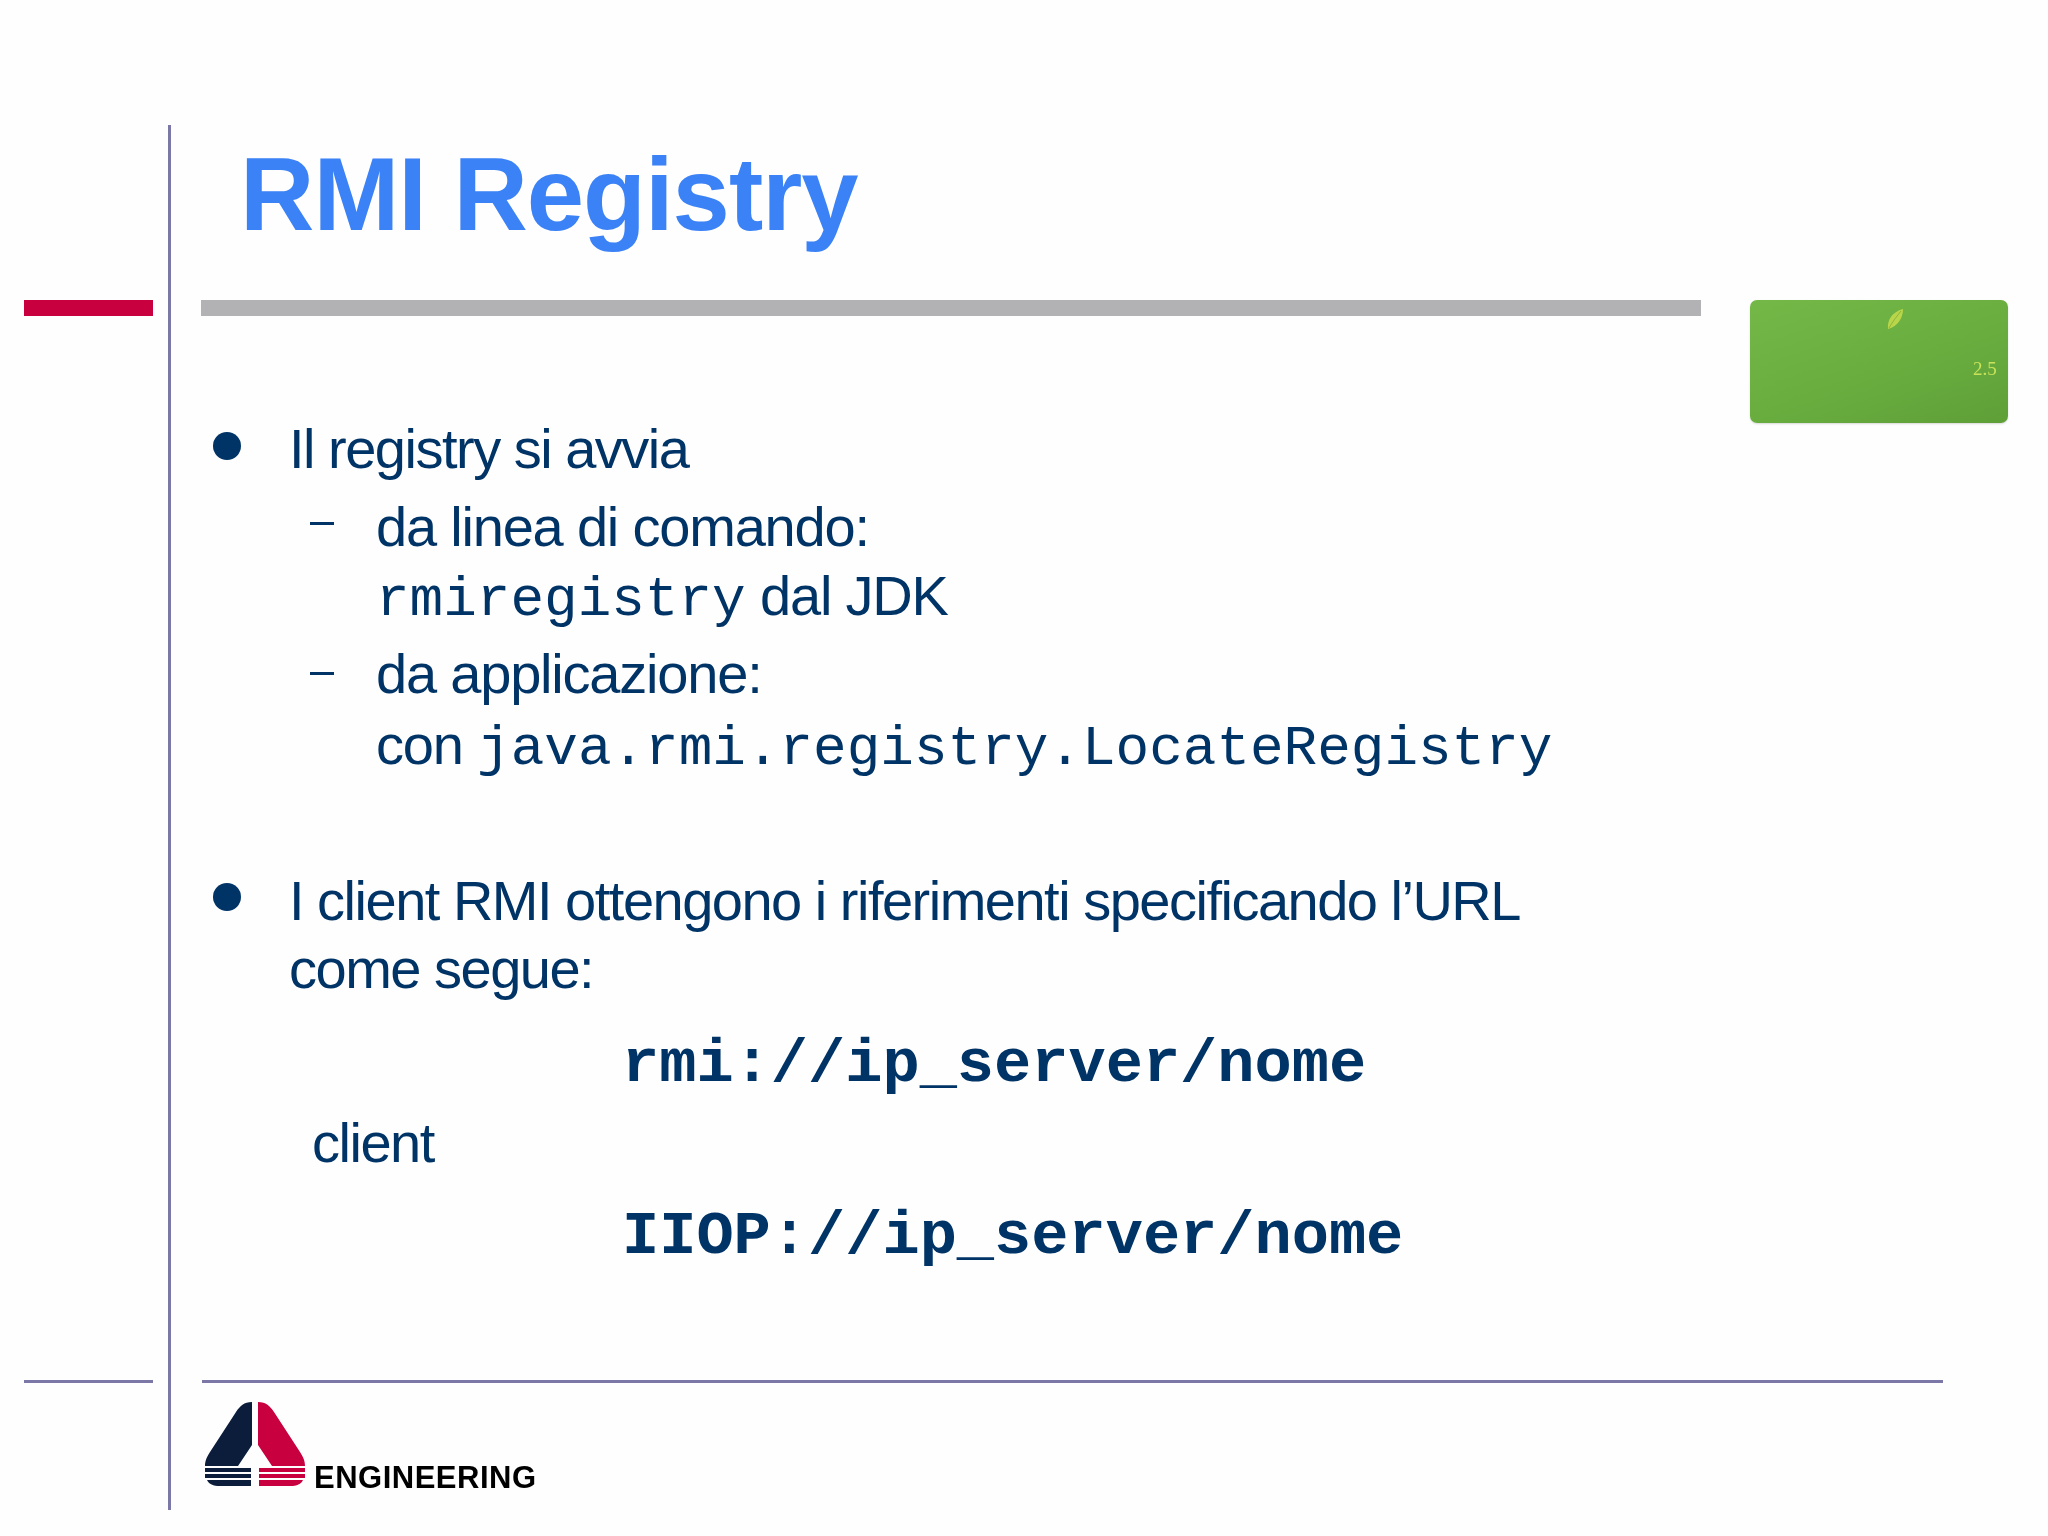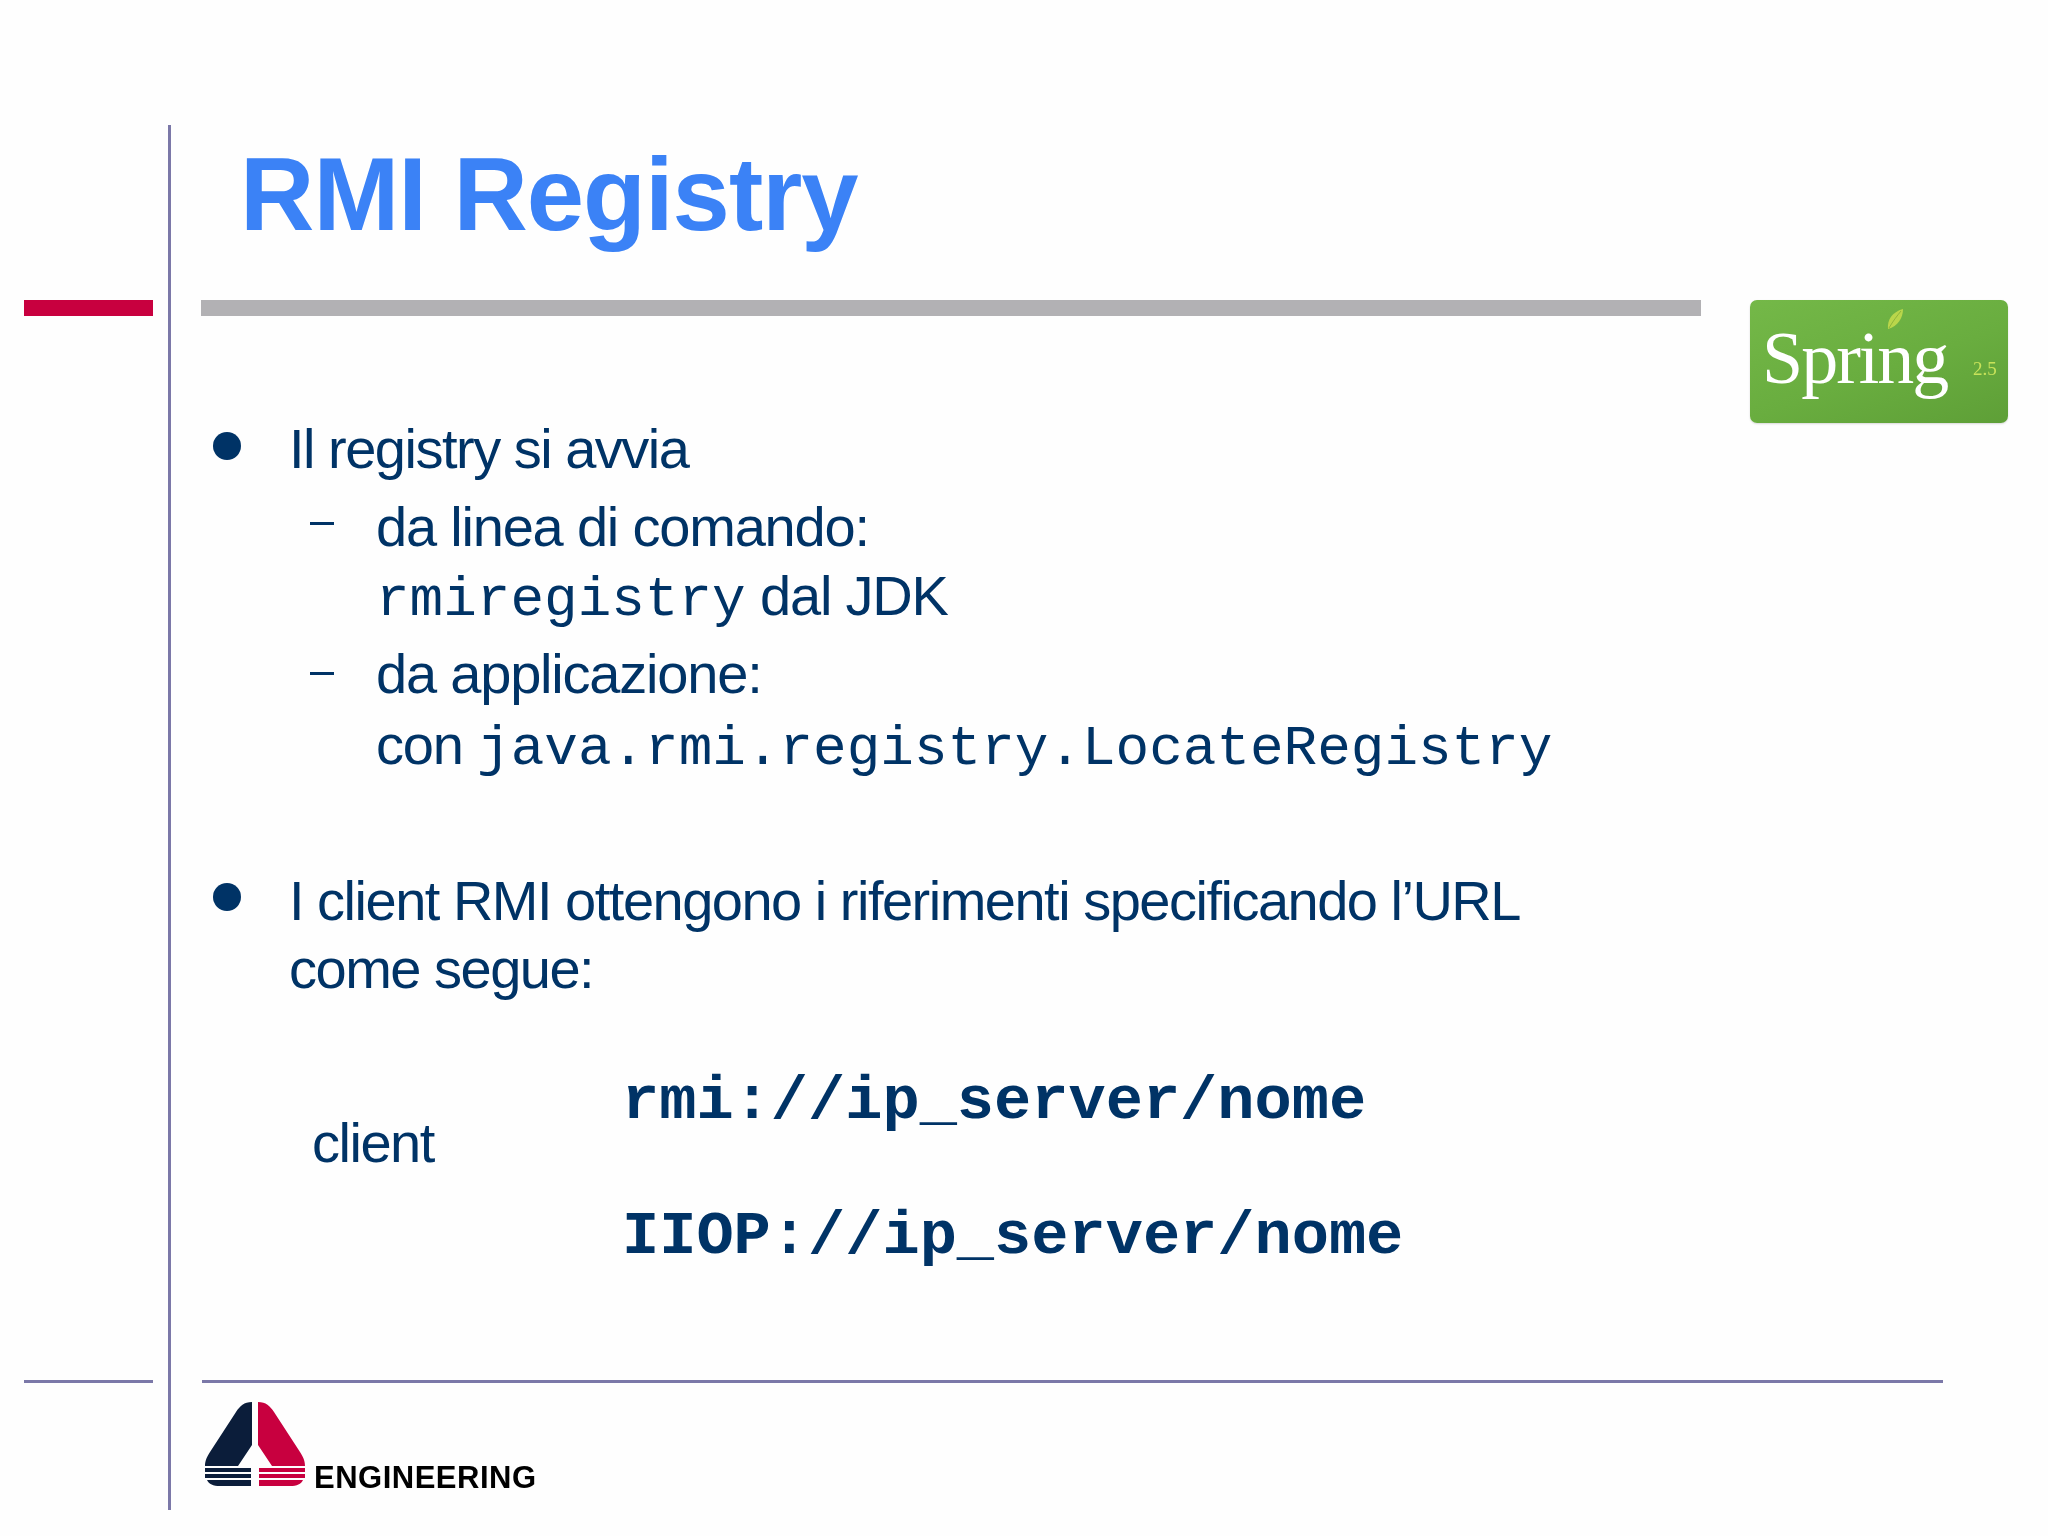--- a/index.html
+++ b/index.html
@@ -138,21 +138,20 @@
 <div class="abs footer-line-left"></div>
 <div class="abs footer-line-right"></div>
 
 <div class="abs title">RMI Registry</div>
 
 <div class="abs spring-logo">
   <svg class="spring-leaf" viewBox="0 0 18 22">
     <path d="M2 21 C1 12 6 4 17 1 C17 10 12 18 2 21 Z" fill="#b9d64b"></path>
     <path d="M3 20 C7 13 11 8 15 3" stroke="#8fb53a" stroke-width="1" fill="none"></path>
   </svg>
-  <span class="spring-word">Spring</span>
   <span class="spring-version">2.5</span>
 </div>
 
 <div class="abs bullet-dot" style="left:213px; top:432px;"></div>
 <div class="abs l1" style="left:289px; top:414px;">Il registry si avvia</div>
 
 <div class="abs dash" style="left:310px; top:522px;"></div>
 <div class="abs l2" style="left:376px; top:497px;">da linea di comando:</div>
 
 <div class="abs l2" style="left:376px; top:566px;">
@@ -163,21 +162,21 @@
 <div class="abs l2" style="left:376px; top:644px;">da applicazione:</div>
 
 <div class="abs l2" style="left:376px; top:715px;">
   <span style="white-space:pre;">con </span><span class="code code-l2">java.rmi.registry.LocateRegistry</span>
 </div>
 
 <div class="abs bullet-dot" style="left:213px; top:883px;"></div>
 <div class="abs l1" style="left:289px; top:866px;">I client RMI ottengono i riferimenti specificando l’URL</div>
 <div class="abs l1" style="left:289px; top:934px;">come segue:</div>
 
-<div class="abs code-url" style="left:622px; top:1032px;margin-top:37px;">rmi://ip_server/nome</div>
+<div class="abs code-url" style="left:622px; top:1032px;">rmi://ip_server/nome</div>
 <div class="abs l1" style="left:312px; top:1108px;">client</div>
 <div class="abs code-url" style="left:622px; top:1204px;">IIOP://ip_server/nome</div>
 
 <svg class="abs eng-logo" viewBox="0 0 102 88">
 
   <path d="M48 2 C40 2 36 6 32 12 L6 52 C2 58 1 62 1 66 L34 66 L48 45 Z" fill="#0b1d3a"></path>
   <rect x="1" y="68" width="46" height="4" fill="#0b1d3a"></rect>
   <rect x="1" y="74" width="46" height="4" fill="#0b1d3a"></rect>
   <path d="M3 80 L47 80 L47 86 L16 86 C9 86 5 84 3 80 Z" fill="#0b1d3a"></path>
 

